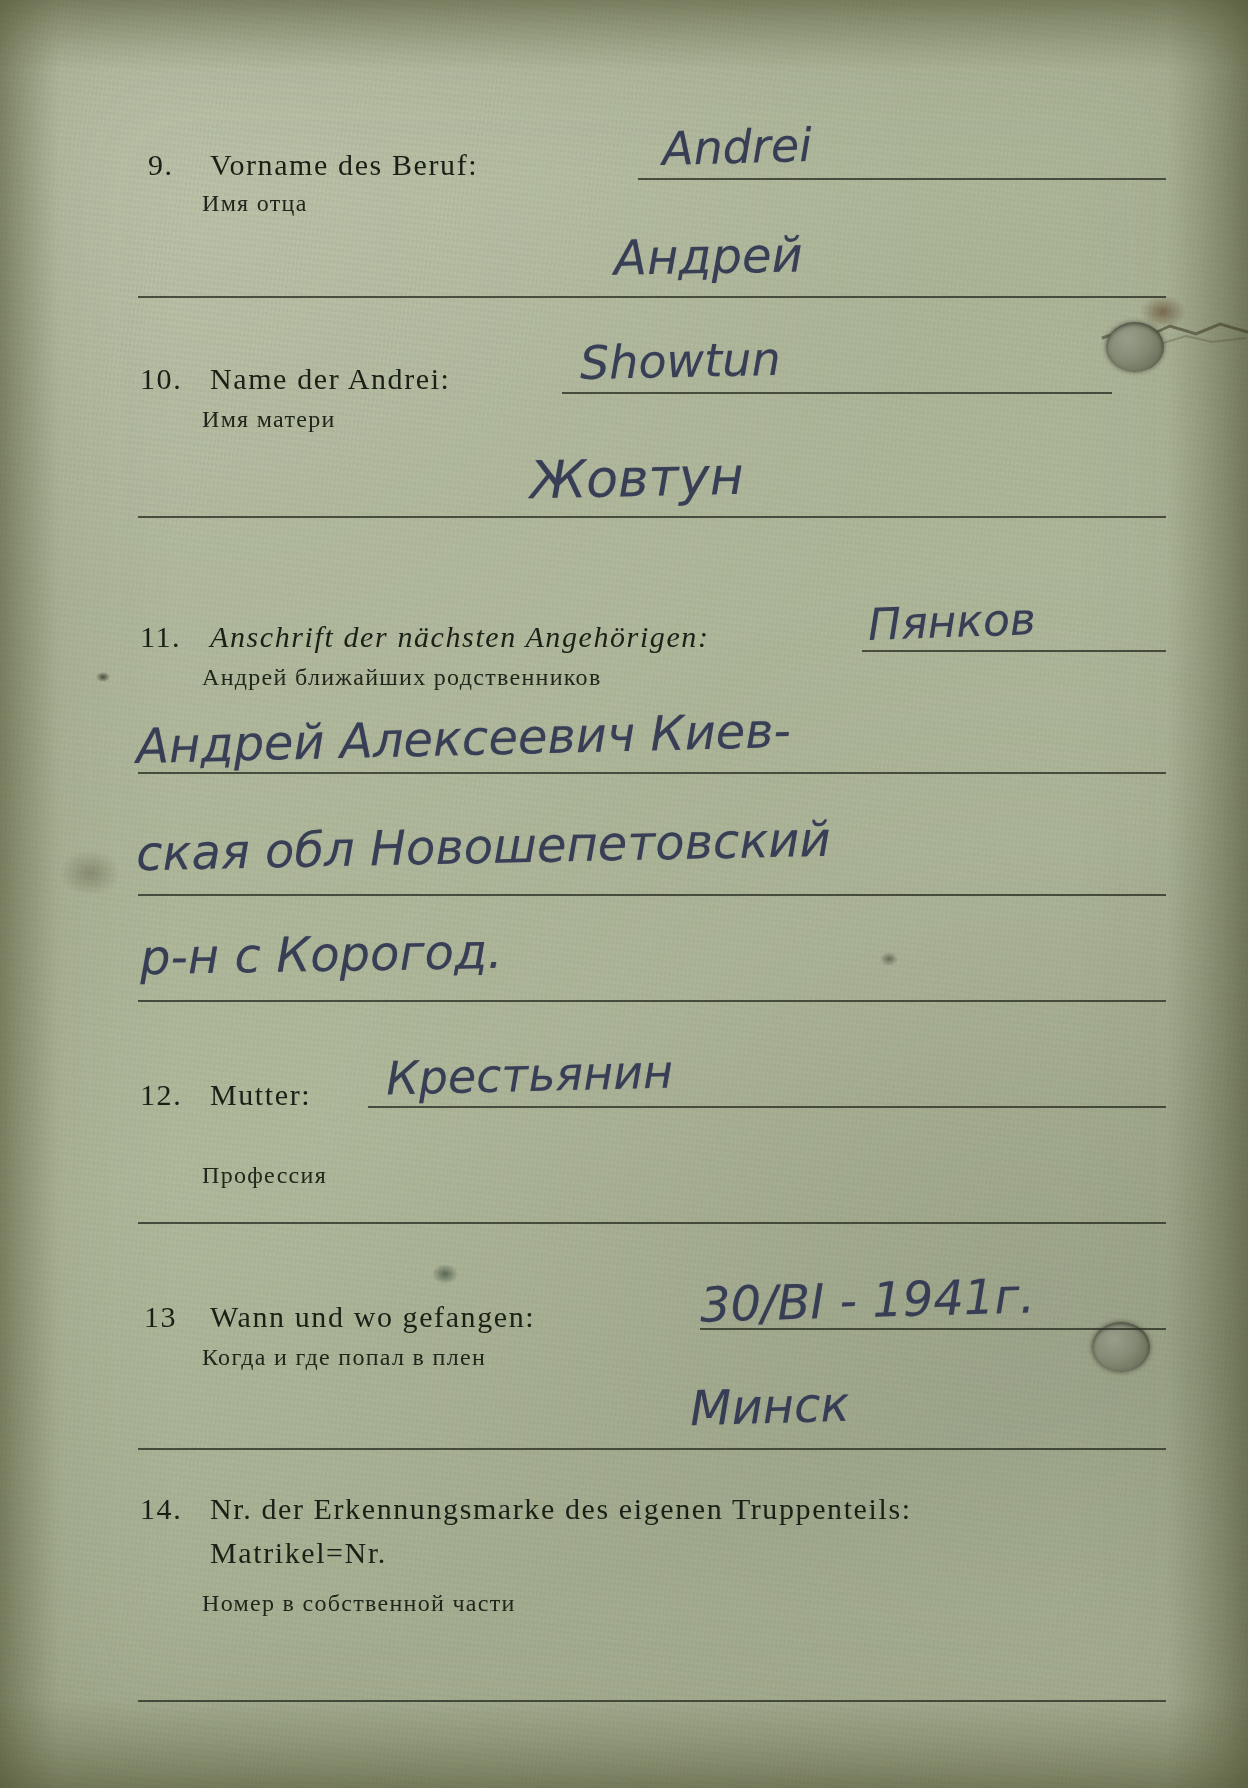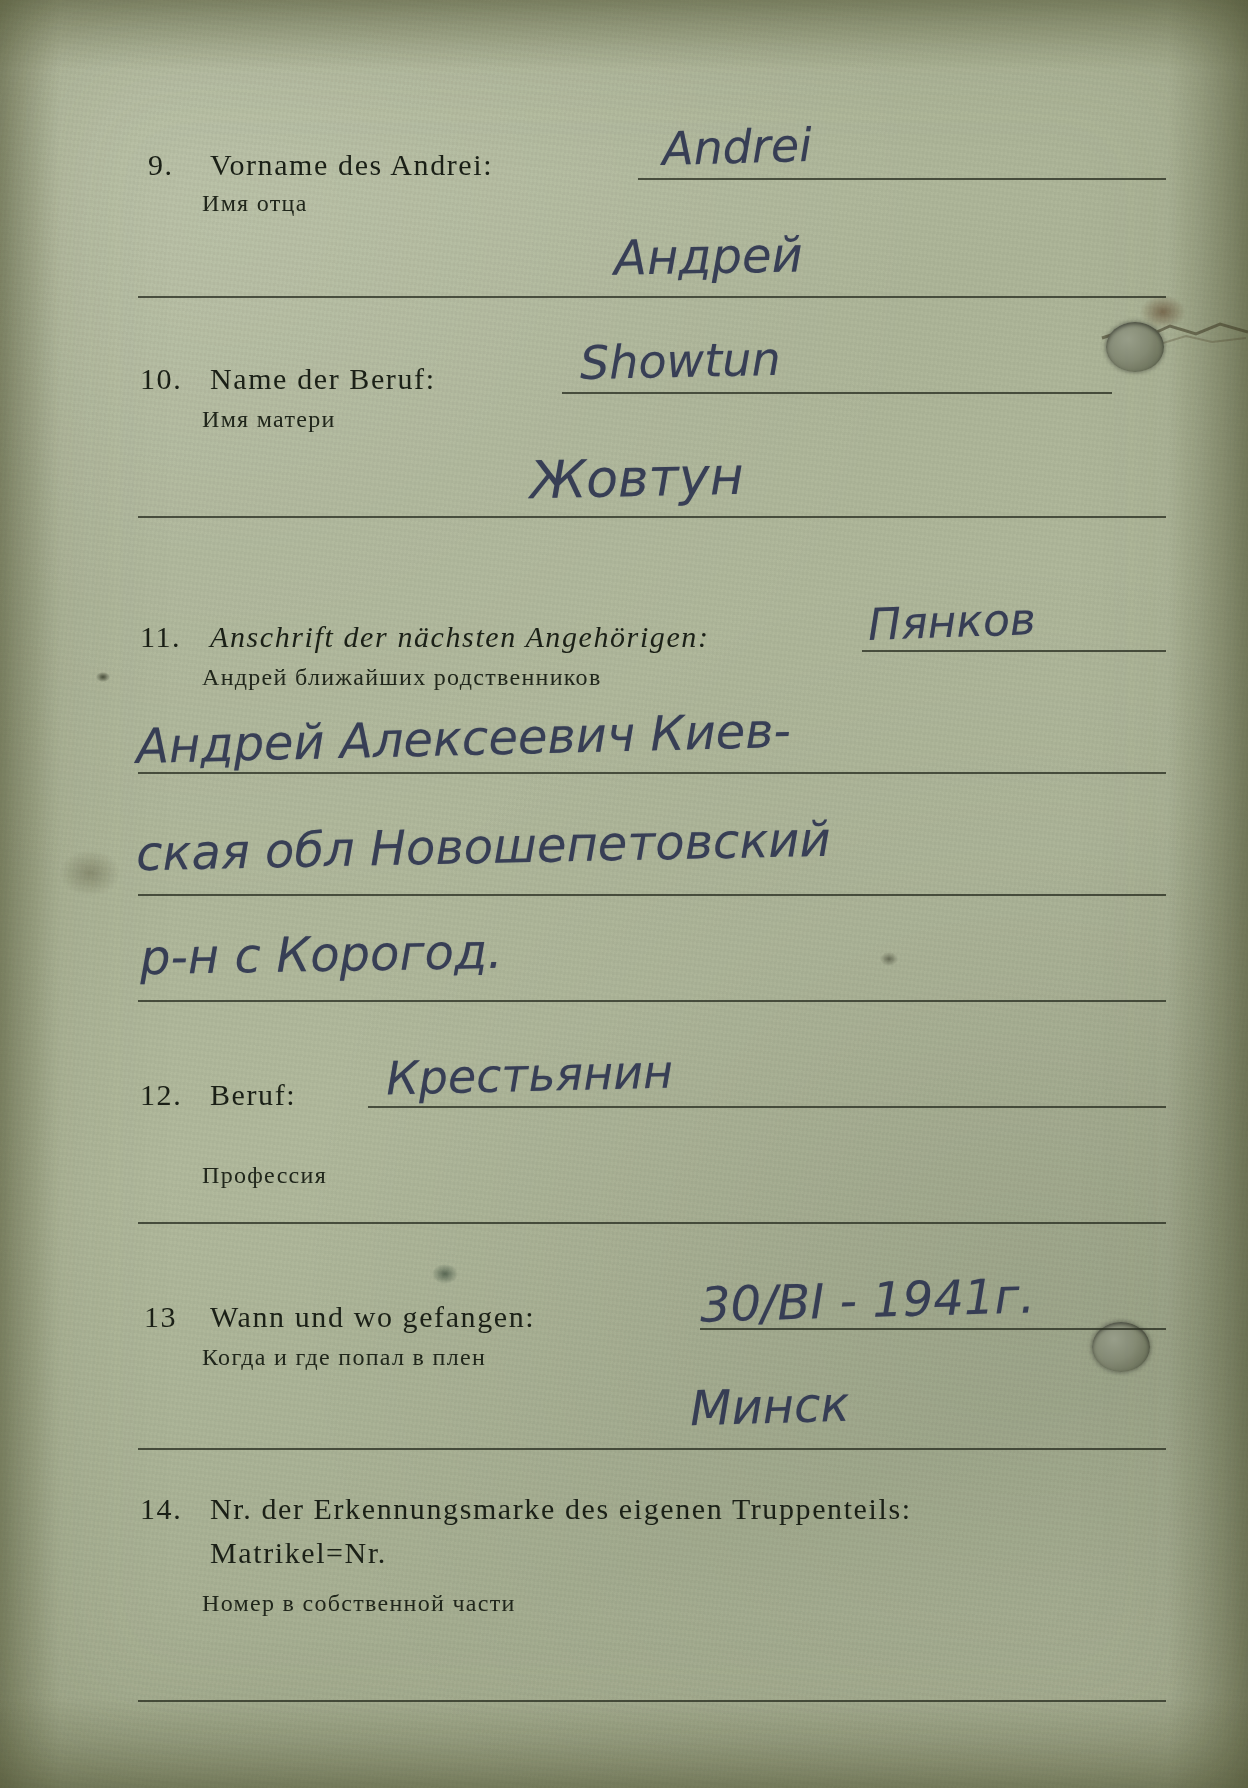--- a/index.html
+++ b/index.html
@@ -141,41 +141,41 @@
   <div class="rule" style="left:138px; top:772px; width:1028px;"></div>
   <div class="rule" style="left:138px; top:894px; width:1028px;"></div>
   <div class="rule" style="left:138px; top:1000px; width:1028px;"></div>
   <div class="rule" style="left:368px; top:1106px; width:798px;"></div>
   <div class="rule" style="left:138px; top:1222px; width:1028px;"></div>
   <div class="rule" style="left:700px; top:1328px; width:466px;"></div>
   <div class="rule" style="left:138px; top:1448px; width:1028px;"></div>
   <div class="rule" style="left:138px; top:1700px; width:1028px;"></div>
 
   <div class="lbl de" style="left:148px; top:148px;">9.</div>
-  <div class="lbl de" style="left:210px; top:148px;">Vorname des Andrei:</div>
+  <div class="lbl de" style="left:210px; top:148px;">Vorname des Beruf:</div>
   <div class="lbl ru" style="left:202px; top:190px;">Имя отца</div>
   <div class="hw" style="left:662px; top:120px; font-size:46px; transform:rotate(-1.6deg);">Andrei</div>
   <div class="hw" style="left:614px; top:228px; font-size:48px; transform:rotate(-1deg);">Андрей</div>
 
   <div class="lbl de" style="left:140px; top:362px;">10.</div>
-  <div class="lbl de" style="left:210px; top:362px;">Name der Beruf:</div>
+  <div class="lbl de" style="left:210px; top:362px;">Name der Andrei:</div>
   <div class="lbl ru" style="left:202px; top:406px;">Имя матери</div>
   <div class="hw" style="left:580px; top:334px; font-size:46px; transform:rotate(-1.2deg);">Showtun</div>
   <div class="hw" style="left:530px; top:448px; font-size:52px; transform:rotate(-1.2deg);">Жовтун</div>
 
   <div class="lbl de" style="left:140px; top:620px;">11.</div>
   <div class="lbl de" style="left:210px; top:620px;font-style:italic;">Anschrift der nächsten Angehörigen:</div>
   <div class="lbl ru" style="left:202px; top:664px;">Андрей ближайших родственников</div>
   <div class="hw" style="left:868px; top:596px; font-size:44px; transform:rotate(-2deg);">Пянков</div>
   <div class="hw" style="left:136px; top:710px; font-size:48px; transform:rotate(-1.4deg);">Андрей  Алексеевич  Киев-</div>
   <div class="hw" style="left:136px; top:818px; font-size:48px; transform:rotate(-1.2deg);">ская  обл  Новошепетовский</div>
   <div class="hw" style="left:140px; top:926px; font-size:48px; transform:rotate(-1deg);">р-н      с  Корогод.</div>
 
   <div class="lbl de" style="left:140px; top:1078px;">12.</div>
-  <div class="lbl de" style="left:210px; top:1078px;">Beruf:</div>
+  <div class="lbl de" style="left:210px; top:1078px;">Mutter:</div>
   <div class="lbl ru" style="left:202px; top:1122px;margin-top:40px;">Профессия</div>
   <div class="hw" style="left:386px; top:1048px; font-size:46px; transform:rotate(-1.4deg);">Крестьянин</div>
 
   <div class="lbl de" style="left:144px; top:1300px;">13</div>
   <div class="lbl de" style="left:210px; top:1300px;">Wann und wo gefangen:</div>
   <div class="lbl ru" style="left:202px; top:1344px;">Когда и где попал в плен</div>
   <div class="hw" style="left:700px; top:1272px; font-size:48px; transform:rotate(-1.6deg);">30/ВІ - 1941г.</div>
   <div class="hw" style="left:690px; top:1378px; font-size:48px; transform:rotate(-1.6deg);">Минск</div>
 
   <div class="lbl de" style="left:140px; top:1492px;">14.</div>

